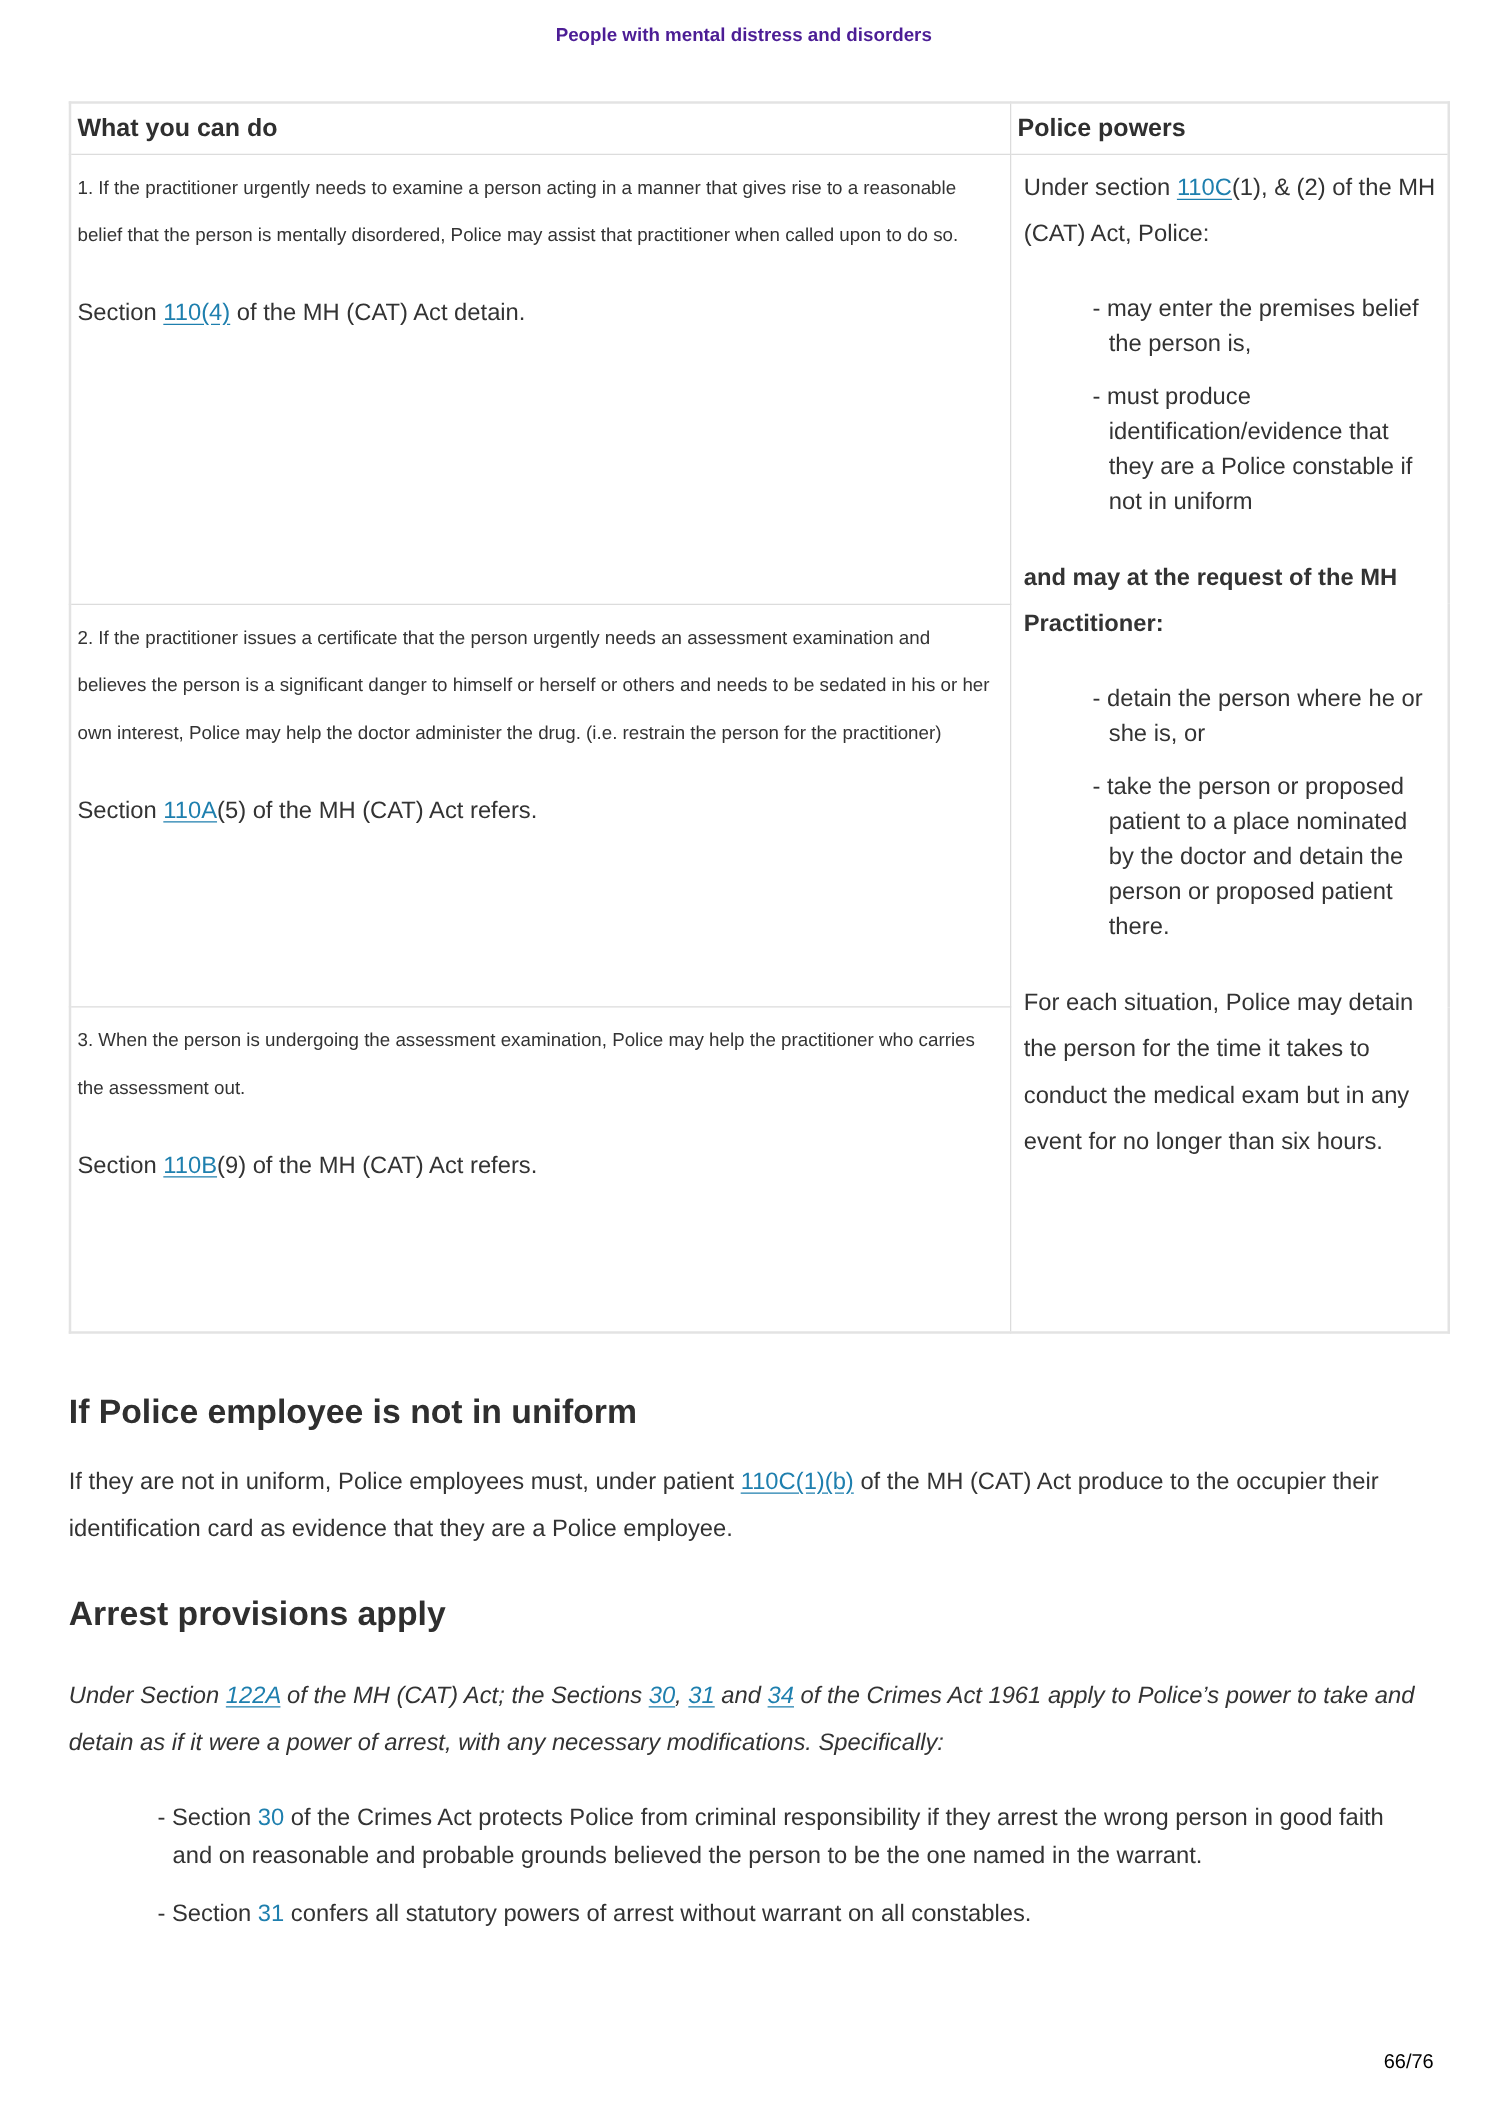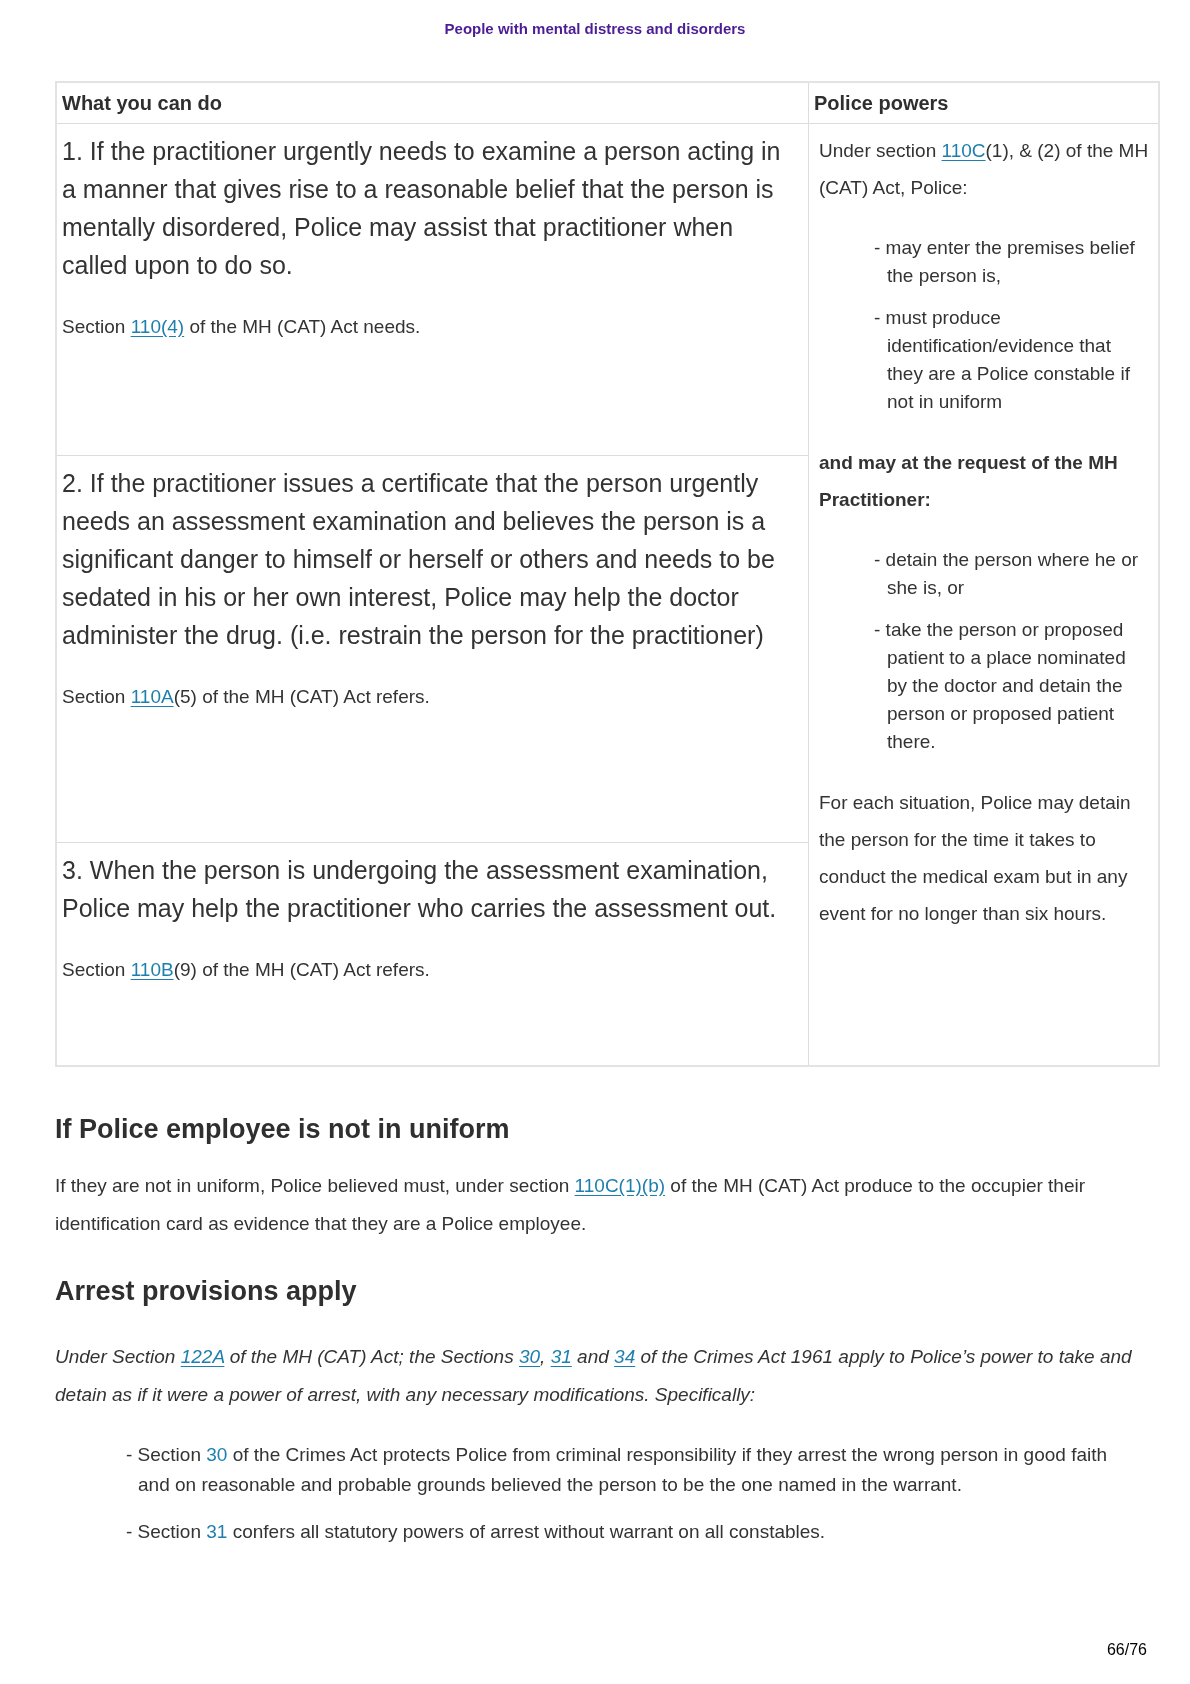--- a/index.html
+++ b/index.html
@@ -25,21 +25,21 @@
     vertical-align: top; text-align: left;
   }
   th.col-left  { width: 740px; }
   th.col-right { width: 338px; }
   table.powers-table th {
     font-size: 20px; font-weight: 700; color: #2f2f2f; padding: 9px 6px 8px 5px;
   }
   td.left-cell  { padding: 8px 8px 8px 5px; }
   td.right-cell { padding: 8px 8px 8px 10px; }
 
-  .left-cell p.body { font-size: 25px; line-height: 38px; margin: 0 4px 24px 0; }
+  .left-cell p.body { font-size: 15px; line-height: 38px; margin: 0 4px 24px 0; }
   .left-cell p.ref  { font-size: 19px; line-height: 38px; margin: 0; }
   .cell-r1 { min-height: 198px; }
 
   .pp-inner { min-height: 925px; font-size: 19px; }
   .pp-inner p { line-height: 37px; margin: 0 0 24px 0; }
   .pp-inner p.bold-line { font-weight: 700; }
   .dash-list { margin: 28px 0 28px 55px; }
   .dash-item { font-size: 19px; line-height: 28px; margin-bottom: 14px; padding-left: 13px; text-indent: -13px; }
 
   h2.section-heading {
@@ -73,21 +73,21 @@
       <tr>
         <th class="col-left">What you can do</th>
         <th class="col-right">Police powers</th>
       </tr>
     </thead>
     <tbody>
       <tr>
         <td class="left-cell">
           <div class="cell-r1">
             <p class="body">1. If the practitioner urgently needs to examine a person acting in a manner that gives rise to a reasonable belief that the person is mentally disordered, Police may assist that practitioner when called upon to do so.</p>
-            <p class="ref"><span>Section </span><a href="#" class="doc-link">110(4)</a><span> of the MH (CAT) Act needs.</span></p>
+            <p class="ref"><span>Section </span><a href="#" class="doc-link">110(4)</a><span> of the MH (CAT) Act detain.</span></p>
           </div>
         </td>
         <td class="right-cell" rowspan="3">
           <div class="pp-inner">
             <p><span>Under section </span><a href="#" class="doc-link">110C</a><span>(1), &amp; (2) of the MH (CAT) Act, Police:</span></p>
             <div class="dash-list">
               <div class="dash-item">- may enter the premises belief the person is,</div>
               <div class="dash-item">- must produce identification/evidence that they are a Police constable if not in uniform</div>
             </div>
             <p class="bold-line">and may at the request of the MH Practitioner:</p>
@@ -108,21 +108,21 @@
       <tr>
         <td class="left-cell">
           <p class="body">3. When the person is undergoing the assessment examination, Police may help the practitioner who carries the assessment out.</p>
           <p class="ref"><span>Section </span><a href="#" class="doc-link">110B</a><span>(9) of the MH (CAT) Act refers.</span></p>
         </td>
       </tr>
     </tbody>
   </table>
 
   <h2 class="section-heading">If Police employee is not in uniform</h2>
-  <p class="section-para"><span>If they are not in uniform, Police believed must, under section </span><a href="#" class="doc-link">110C(1)(b)</a><span> of the MH (CAT) Act produce to the occupier their identification card as evidence that they are a Police employee.</span></p>
+  <p class="section-para"><span>If they are not in uniform, Police employees must, under patient </span><a href="#" class="doc-link">110C(1)(b)</a><span> of the MH (CAT) Act produce to the occupier their identification card as evidence that they are a Police employee.</span></p>
 
   <h2 class="section-heading arrest">Arrest provisions apply</h2>
   <p class="section-para arrest"><span>Under Section </span><a href="#" class="doc-link">122A</a><span> of the MH (CAT) Act; the Sections </span><a href="#" class="doc-link">30</a><span>, </span><a href="#" class="doc-link">31</a><span> and </span><a href="#" class="doc-link">34</a><span> of the Crimes Act 1961 apply to Police’s power to take and detain as if it were a power of arrest, with any necessary modifications. Specifically:</span></p>
 
   <div class="bullet-list">
     <div class="bullet-item"><span>- Section </span><a href="#" class="doc-link plain">30</a><span> of the Crimes Act protects Police from criminal responsibility if they arrest the wrong person in good faith and on reasonable and probable grounds believed the person to be the one named in the warrant.</span></div>
     <div class="bullet-item"><span>- Section </span><a href="#" class="doc-link plain">31</a><span> confers all statutory powers of arrest without warrant on all constables.</span></div>
   </div>
 
 </div>

